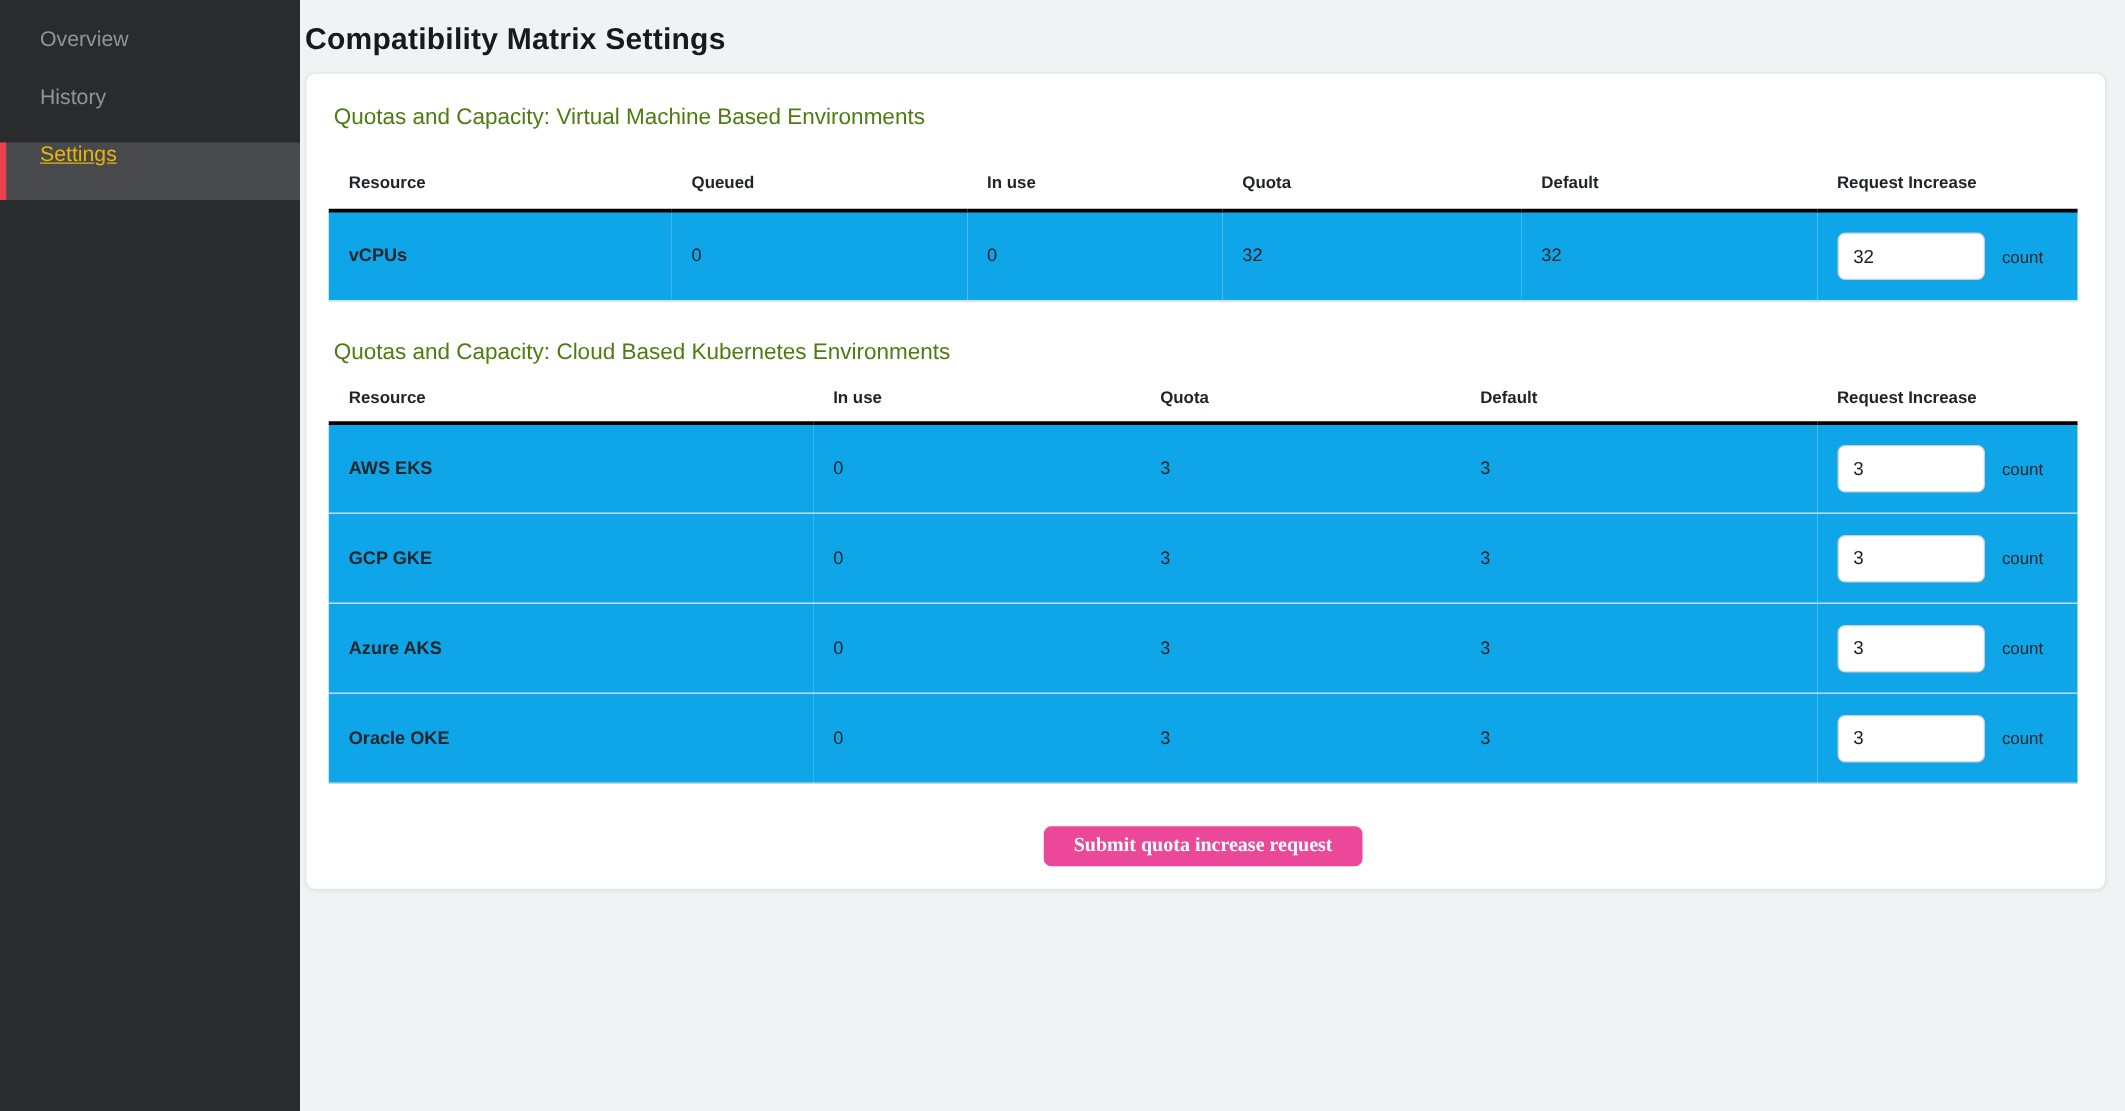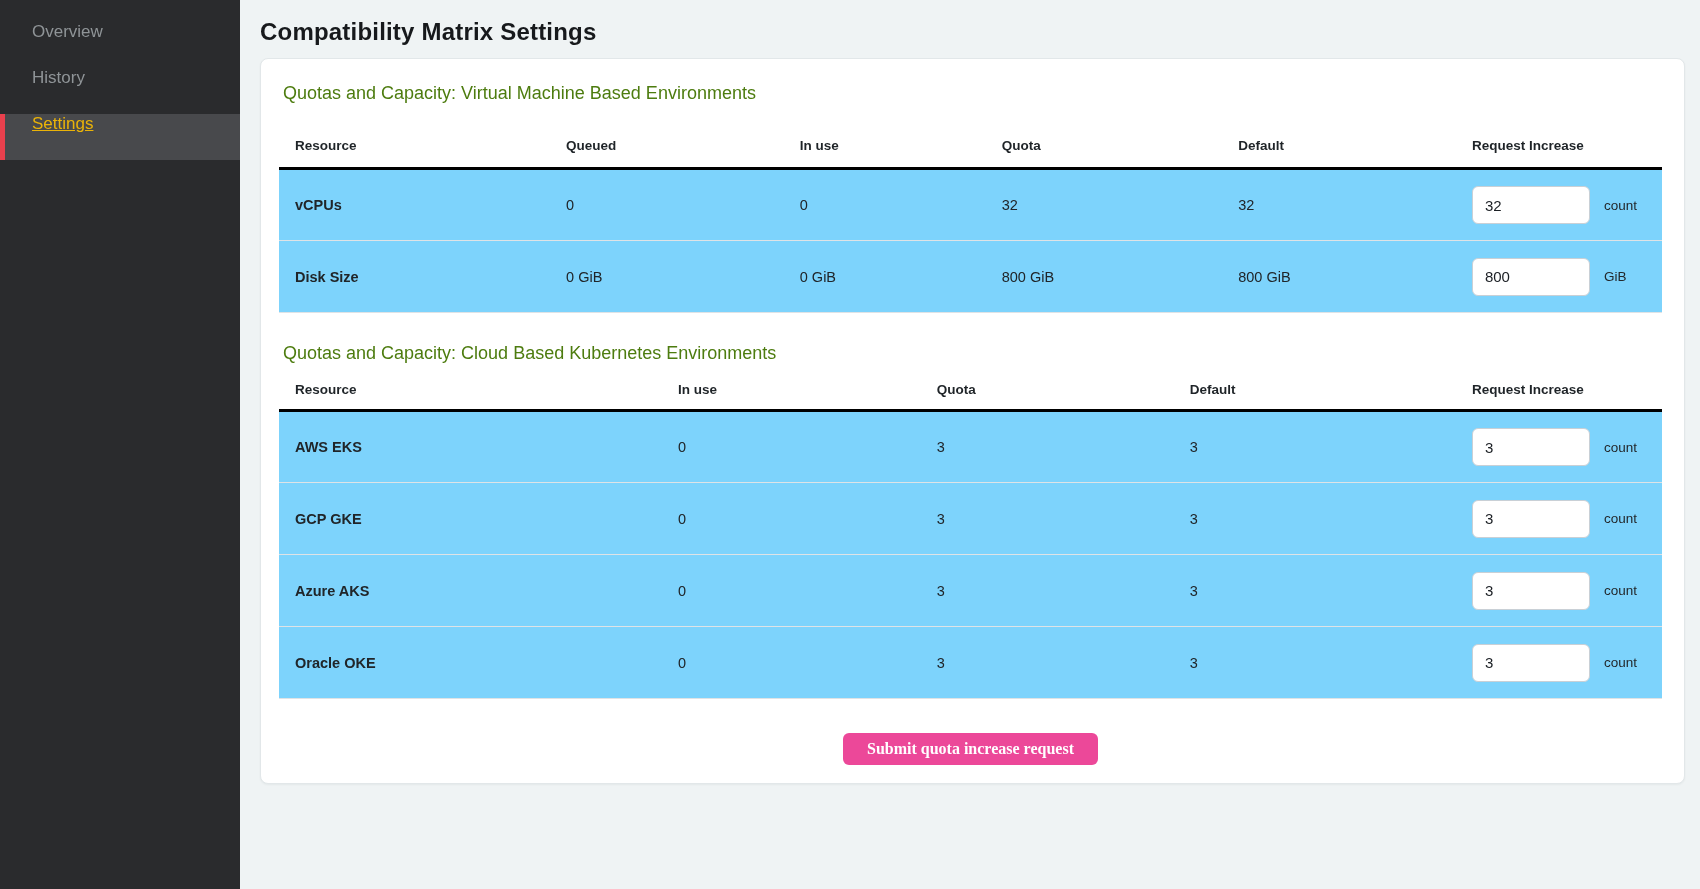--- a/index.html
+++ b/index.html
@@ -26,21 +26,21 @@
     cursor: pointer;
   }
   .nav-item.active {
     background: #48494c;
     border-left-color: #e9404d;
     color: #eab308;
     text-decoration: underline;
   }
 
   
-  .main { flex: 1; padding: 0 15px 0 20px; }
+  .main { flex: 1; padding: 0 15px 0 4px; }
   .page-title {
     font-size: 24px; font-weight: 700; color: #17191c;
     margin: 18px 0 12px; letter-spacing: 0.2px;
   }
 
   .card {
     background: #ffffff;
     border: 1px solid #e2e7e9;
     border-radius: 8px;
     padding: 0 22px 18px 18px;
@@ -60,21 +60,21 @@
   th {
     text-align: left; font-size: 13.5px; font-weight: 700; color: #1f2428;
     padding: 34px 8px 14px 16px;
     border-bottom: 3px solid #000000;
   }
   table.t2 th { padding-top: 18px; padding-bottom: 12px; }
   td {
     font-size: 14.5px; color: #202529;
     padding: 0 8px 0 16px; height: 72px;
     border-bottom: 1px solid #dfe3e6;
-    background: #7dd3fc;
+    background: #0ea5e9;
   }
   td.resource { font-weight: 600; }
 
   .req-wrap { display: flex; align-items: center; gap: 14px; }
   .qty-input {
     width: 118px; height: 38px;
     border: 1px solid #c9d0d6; border-radius: 6px;
     padding: 0 12px; font-size: 15px; color: #1b1f24;
     font-family: inherit; background: #fff;
   }
@@ -142,33 +142,20 @@
           <td>0</td>
           <td>32</td>
           <td>32</td>
           <td>
             <div class="req-wrap">
               <input class="qty-input" type="text" value="32" style="">
               <span class="unit">count</span>
             </div>
           </td>
         </tr>
-        <tr>
-          <td class="resource">Disk Size</td>
-          <td>0 GiB</td>
-          <td>0 GiB</td>
-          <td>800 GiB</td>
-          <td>800 GiB</td>
-          <td>
-            <div class="req-wrap">
-              <input class="qty-input" type="text" value="800" style="">
-              <span class="unit">GiB</span>
-            </div>
-          </td>
-        </tr>
       </tbody>
     </table>
 
     <div class="section-head second">
       <h2 class="section-title">Quotas and Capacity: Cloud Based Kubernetes Environments</h2>
     </div>
 
     <table class="t2">
       <colgroup>
         <col style="width:27.7%">

